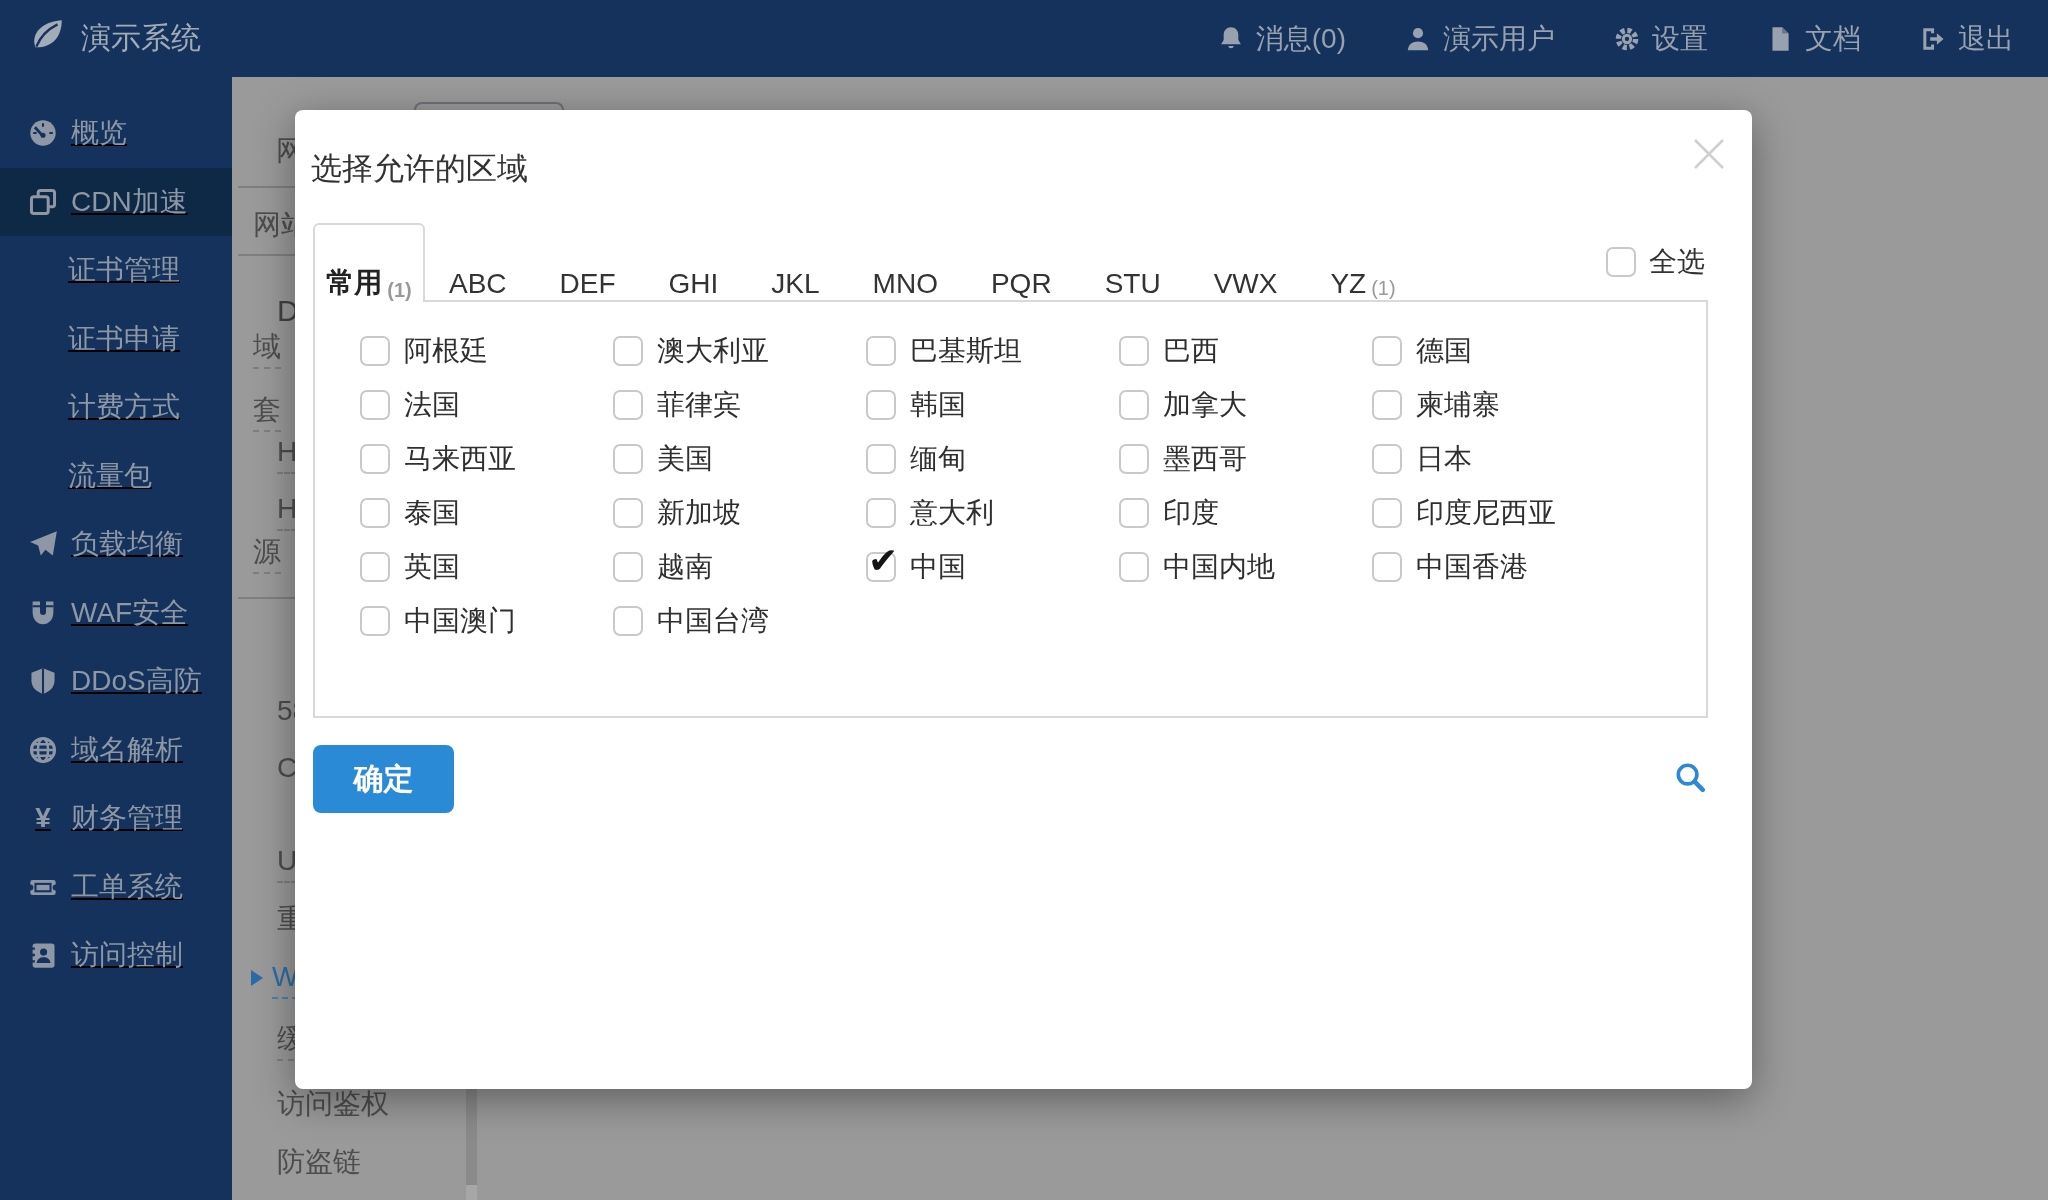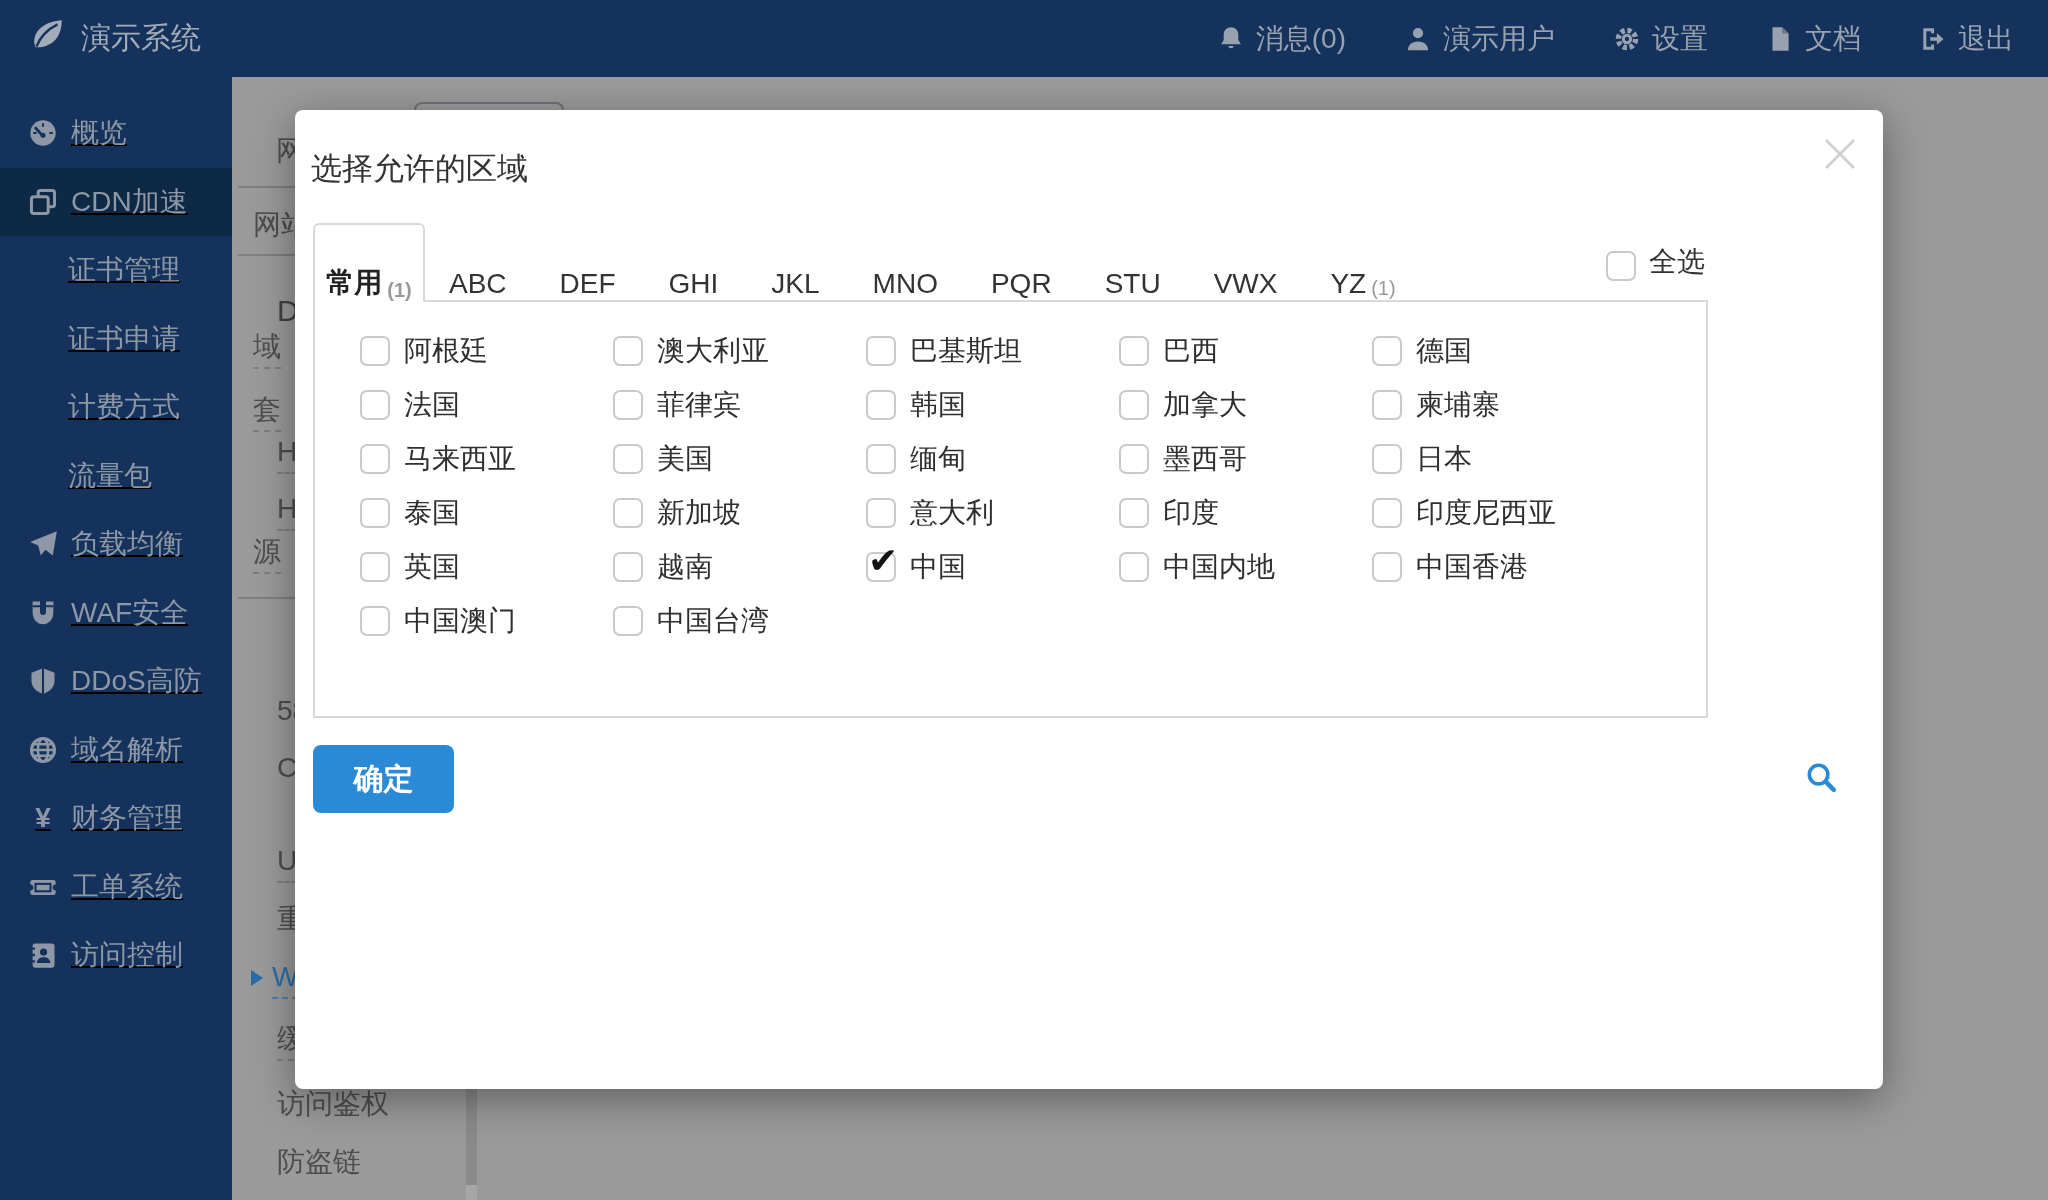--- a/index.html
+++ b/index.html
@@ -30,30 +30,30 @@
   .frag.blue{color:#2a6ca8;border-bottom-color:#4c7fae;}
   .frag.arrow::before{content:"";position:absolute;left:-21px;top:8px;border-left:12px solid #2a6ca8;
     border-top:8px solid transparent;border-bottom:8px solid transparent;}
   .frag-divider{position:absolute;height:2px;background:#7f7f7f;}
   .bg-tab-outline{position:absolute;left:414px;top:102px;width:146px;height:10px;
     border:2px solid #70707a;border-bottom:none;border-radius:8px 8px 0 0;}
   .bg-scroll-track{position:absolute;left:466px;top:1089px;width:11px;height:111px;background:#a6a6a6;}
   .bg-scroll-thumb{position:absolute;left:0;top:0;width:11px;height:96px;background:#8a8a8a;}
 
   
-  .modal{position:absolute;left:295px;top:110px;width:1588px;height:979px;background:#fff;
+  .modal{position:absolute;left:295px;top:110px;width:1457px;height:979px;background:#fff;
     border-radius:8px;box-shadow:0 10px 40px rgba(0,0,0,.38);z-index:10;}
   .m-title{position:absolute;left:16px;top:38px;font-size:31px;color:#333;font-weight:500;}
   .m-close{position:absolute;right:25px;top:26px;width:36px;height:36px;cursor:pointer;}
   .m-tabs{position:absolute;left:18px;top:113px;display:flex;align-items:stretch;z-index:3;}
   .tab{display:flex;align-items:flex-end;padding:0 24px;font-size:28px;color:#333;cursor:pointer;height:77px;}
   .tab .tab-count{font-size:20px;color:#999;margin-left:5px;margin-top:4px;}
   .tab.active{height:79px;box-sizing:border-box;border:2px solid #d9d9d9;border-bottom:none;
     border-radius:6px 6px 0 0;background:#fff;font-weight:bold;color:#222;width:112px;justify-content:center;padding:0;}
-  .m-selectall{position:absolute;left:1311px;top:133px;display:flex;align-items:flex-end;gap:13px;
+  .m-selectall{position:absolute;left:1311px;top:133px;display:flex;align-items:center;gap:13px;
     font-size:28px;color:#333;cursor:pointer;z-index:3;}
   .m-gridbox{position:absolute;left:18px;top:190px;width:1395px;height:418px;border:2px solid #d9d9d9;
     box-sizing:border-box;background:#fff;}
   .region-grid{display:grid;grid-template-columns:repeat(5,253px);grid-auto-rows:54px;
     padding:22px 0 0 45px;align-items:center;}
   .region-item{display:flex;align-items:center;gap:14px;font-size:28px;color:#2f2f2f;cursor:pointer;}
   .cb{position:relative;width:30px;height:30px;border:2px solid #c9c9c9;border-radius:7px;background:#fff;
     box-sizing:border-box;flex:none;}
   .cb .tick{display:none;position:absolute;top:-11px;left:0px;font-size:36px;font-weight:bold;color:#141414;line-height:1;}
   .cb.checked .tick{display:block;}

